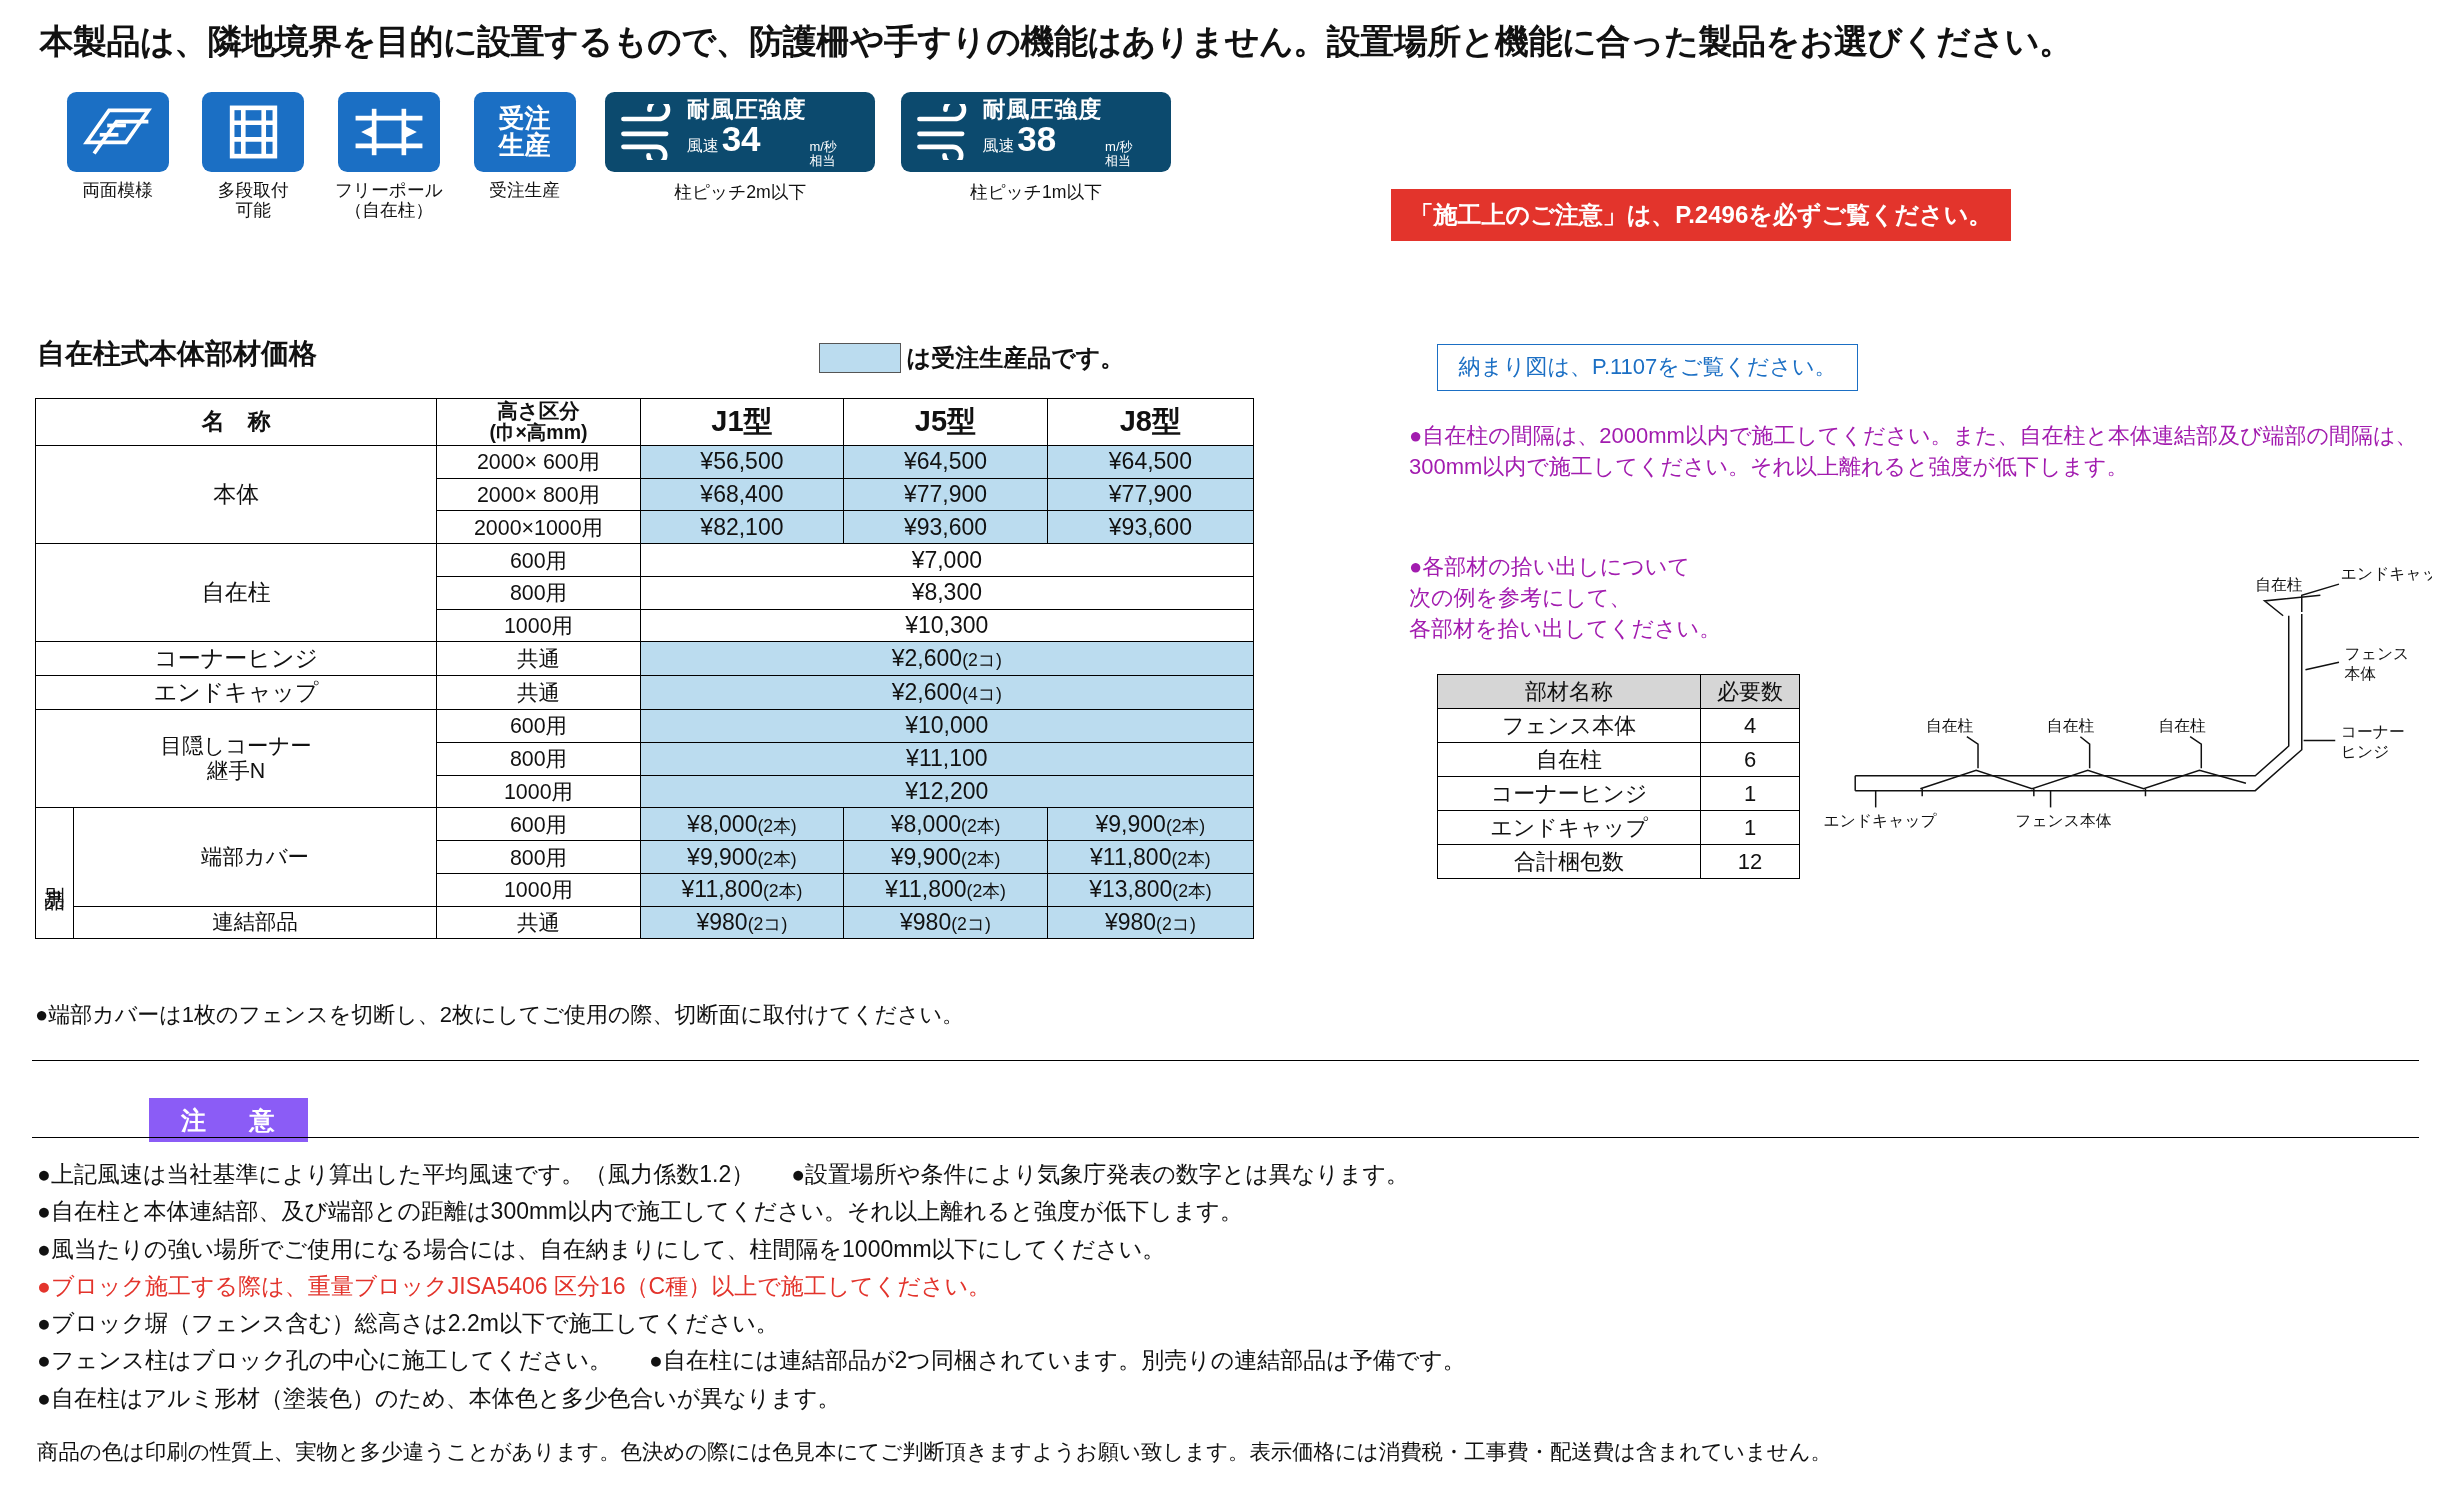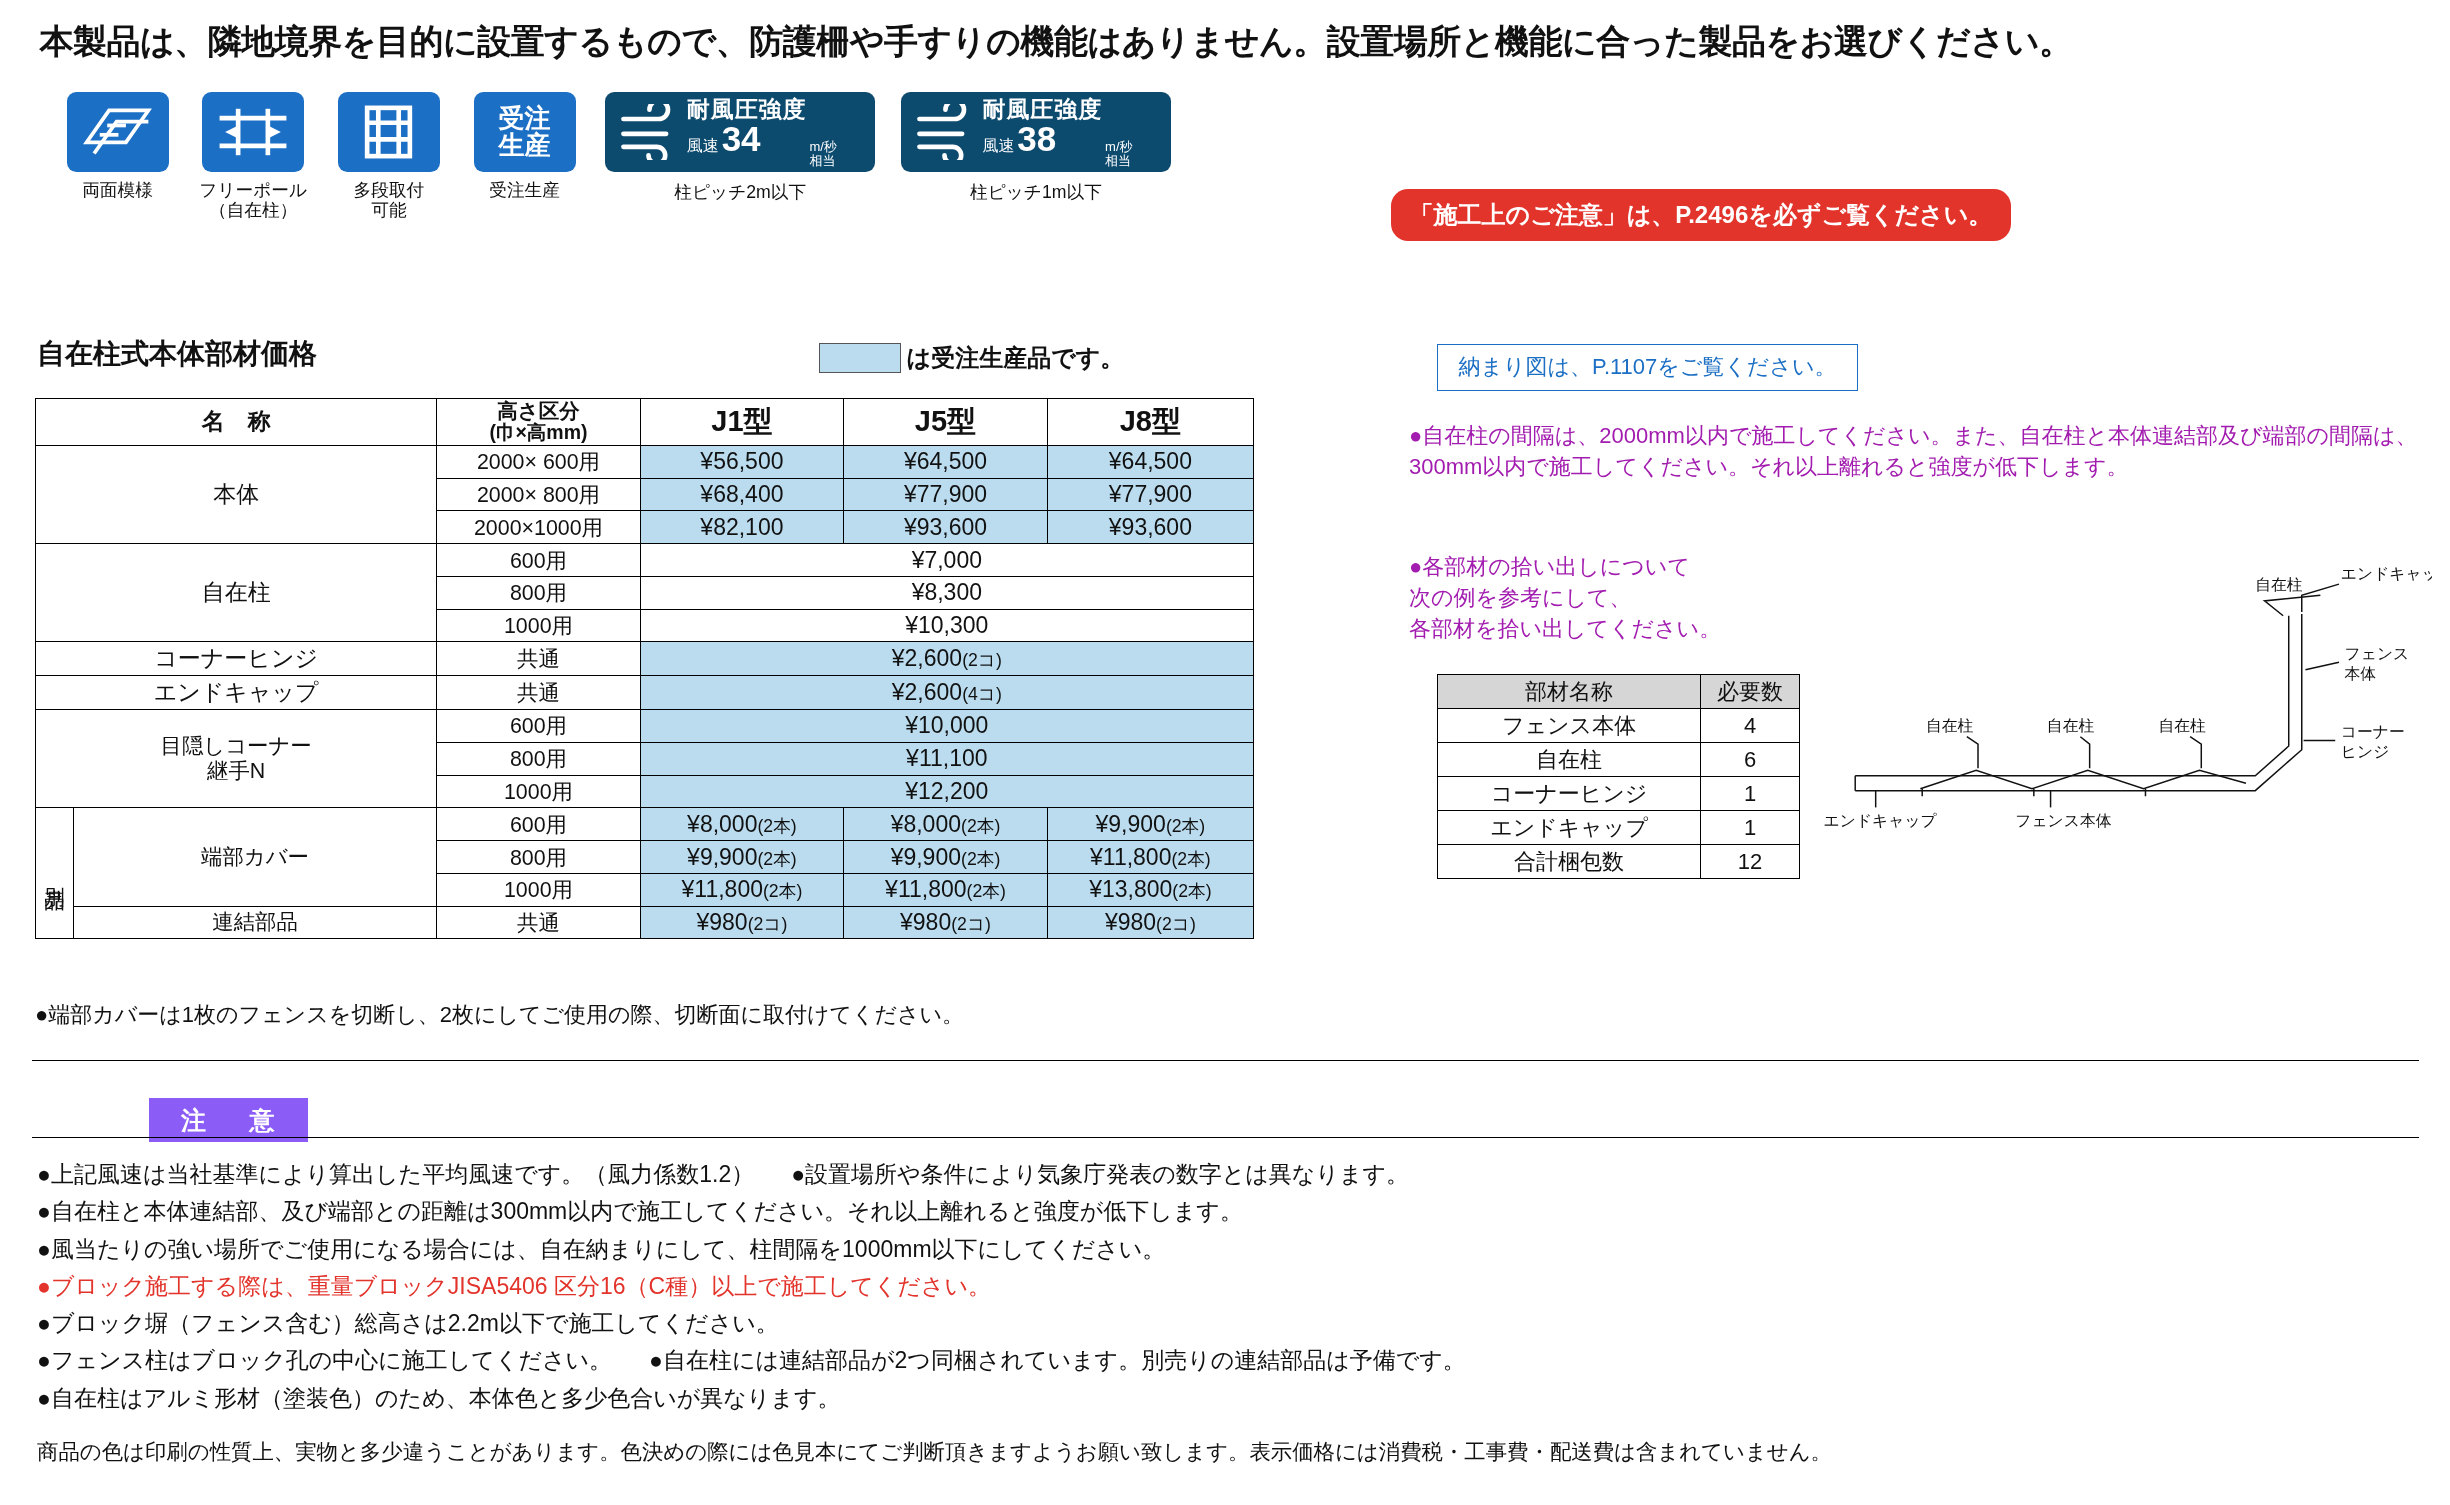--- a/index.html
+++ b/index.html
@@ -122,21 +122,20 @@
   .notice-red {
     position: absolute;
     left: 1391px;
     top: 189px;
     background: #E3342C;
     color: #fff;
     font-size: 24px;
     font-weight: bold;
     padding: 10.2px 18.6px;
     white-space: nowrap;
-    border-radius: 17px;
   }
 
   
   .sec-title {
     position: absolute;
     left: 37px;
     top: 335px;
     font-size: 28px;
     font-weight: bold;
   }
@@ -306,55 +305,55 @@
         <svg width="73" height="58" viewBox="0 0 78 62" aria-hidden="true">
           <g stroke="#ffffff" stroke-width="4" fill="none">
             <path d="M6 42 L30 8 L72 8 L48 42 Z"></path>
             <path d="M14 54 L38 20 L72 20"></path>
             <path d="M20 34 L40 34"></path>
             <path d="M28 24 L48 24"></path>
           </g>
         </svg>
       </div>
       <div class="icon-caption">両面模様</div>
+    </div>
+
+    <div class="icon-block">
+      <div class="icon-box">
+        <svg width="65" height="60" viewBox="0 0 70 64" aria-hidden="true">
+          <g stroke="#ffffff" stroke-width="5" fill="none">
+            <rect x="12" y="6" width="46" height="52"></rect>
+            <path d="M12 22 L58 22"></path>
+            <path d="M12 40 L58 40"></path>
+            <path d="M24 6 L24 58"></path>
+            <path d="M46 6 L46 58"></path>
+          </g>
+        </svg>
+      </div>
+      <div class="icon-caption">多段取付
+可能</div>
     </div>
 
     <div class="icon-block">
       <div class="icon-box">
         <svg width="78" height="58" viewBox="0 0 84 62" aria-hidden="true">
           <g stroke="#ffffff" stroke-width="5" fill="none">
             <path d="M6 16 L78 16"></path>
             <path d="M6 46 L78 46"></path>
             <path d="M26 6 L26 56"></path>
             <path d="M58 6 L58 56"></path>
           </g>
           <g fill="#ffffff">
             <polygon points="12,31 26,24 26,38"></polygon>
             <polygon points="72,31 58,24 58,38"></polygon>
           </g>
         </svg>
       </div>
       <div class="icon-caption">フリーポール
 （自在柱）</div>
-    </div>
-
-    <div class="icon-block">
-      <div class="icon-box">
-        <svg width="65" height="60" viewBox="0 0 70 64" aria-hidden="true">
-          <g stroke="#ffffff" stroke-width="5" fill="none">
-            <rect x="12" y="6" width="46" height="52"></rect>
-            <path d="M12 22 L58 22"></path>
-            <path d="M12 40 L58 40"></path>
-            <path d="M24 6 L24 58"></path>
-            <path d="M46 6 L46 58"></path>
-          </g>
-        </svg>
-      </div>
-      <div class="icon-caption">多段取付
-可能</div>
     </div>
 
     <div class="icon-block">
       <div class="icon-box order">
         <span>受注</span>
         <span>生産</span>
       </div>
       <div class="icon-caption">受注生産</div>
     </div>
 

